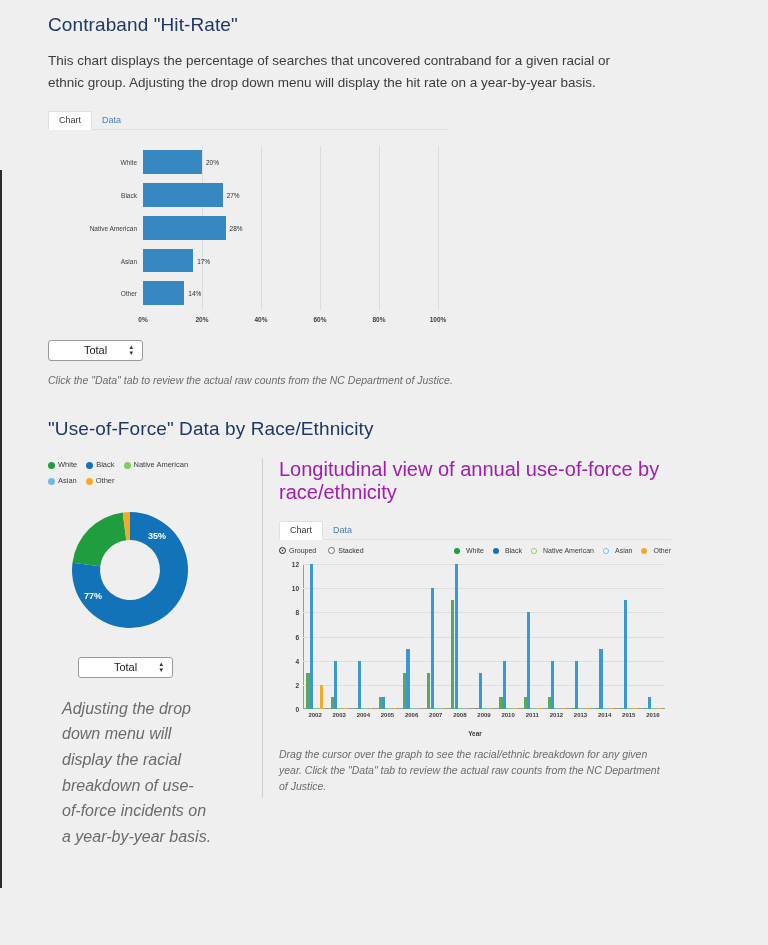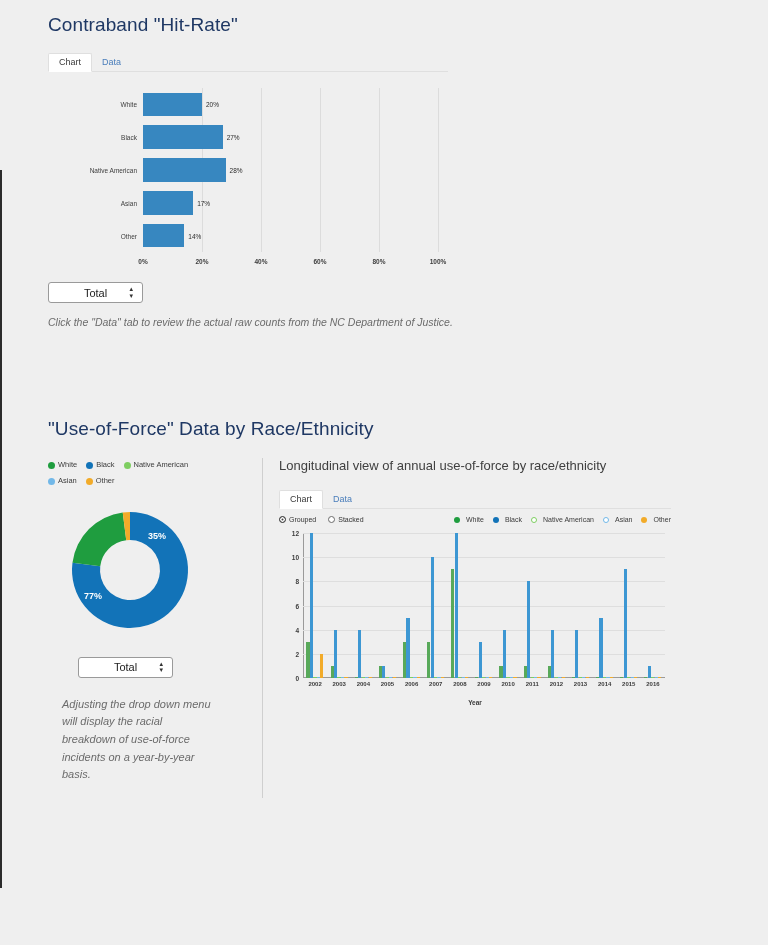--- a/index.html
+++ b/index.html
@@ -80,21 +80,21 @@
 
   .dlegend { font-size:7.5px; color:#3c3c3c; line-height:1.9; width:196px; }
   .dlegend .it { display:inline-flex; align-items:center; margin-right:9px; white-space:nowrap;}
   .dot { width:7px; height:7px; border-radius:50%; display:inline-block; margin-right:3px; }
 
   .donut-wrap { position:relative; width:160px; height:145px; margin:8px 0 0 4px; }
   .donut { position:absolute; left:0; top:0; }
   .donut-lab { position:absolute; font-size:9px; font-weight:bold; color:#fff; }
 
   h3.sub {
-    font-size:13px; font-weight:400; color:#404040; margin:0 0 10px 0;
+    font-size:20px; font-weight:400; color:#a21caf; margin:0 0 10px 0;
   }
 
   .radios { display:flex; gap:12px; font-size:7px; color:#333; align-items:center; }
   .radio { display:inline-flex; align-items:center; gap:3px; cursor:pointer;}
   .rc { width:7px; height:7px; border-radius:50%; border:1px solid #6b6b6b; display:inline-block; background:#fff;}
   .rc.on { background:#444; border-color:#444; box-shadow:inset 0 0 0 1.5px #fff; }
 
   .vlegend { display:flex; gap:9px; font-size:7px; color:#3c3c3c; align-items:center; }
   .vlegend .it { display:inline-flex; align-items:center; gap:3px; white-space:nowrap;}
   .hollow { background:#fff !important; }
@@ -108,39 +108,40 @@
   .ygroup { position:absolute; bottom:0; top:0; }
   .vbar { position:absolute; bottom:0; }
   .xtick { position:absolute; top:calc(100% + 3px); font-size:6px; color:#3c3c3c;
            transform:translateX(-50%); white-space:nowrap; font-weight:bold;}
   .axisline { position:absolute; left:0; right:0; bottom:0; height:1px; background:#9a9a9a; }
   .yaxisline { position:absolute; left:0; top:0; bottom:0; width:1px; background:#9a9a9a; }
   .xlabel { position:absolute; left:0; right:0; bottom:-2px; text-align:center;
             font-size:6.5px; color:#3c3c3c; font-weight:bold;}
 
   .sel2 { margin:14px 0 0 30px; }
-  .note2 { margin-top:18px; width:150px; font-size:11px; font-style:italic;
+  .note2 { margin-top:18px; width:150px; font-size:16px; font-style:italic;
            color:#6b6b6b; line-height:1.6; margin-left:14px;}
 
   .footer {
     position:absolute; left:0; right:0; bottom:0; height:45px;
     border-top:1px solid #e2e2e2;
     display:flex; align-items:center; justify-content:center;
     font-size:8px; color:#7a7a7a;
   }
 </style>
 </head>
 <body>
 
 <div class="page">
 
   <div class="left-rule"></div>
 
   <div class="sec1">
     <h2 class="title">Contraband "Hit-Rate"</h2>
+    <p class="lead">This chart displays the percentage of searches that uncovered contraband for a given racial or ethnic group. Adjusting the drop down menu will display the hit rate on a year-by-year basis.</p>
 
     <div class="tabs">
       <div class="tab active">Chart</div>
       <div class="tab link">Data</div>
     </div>
 
     <div class="hbar-wrap">
       <div class="hbar-plot" id="hbarPlot">
           <div class="vgrid" style="left: 20%;"></div>
           <div class="vgrid" style="left: 40%;"></div>
@@ -428,17 +429,18 @@
                 <div class="vbar" style="left: 28.4%; width: 13.248%; height: 8.33333%; background: rgb(61, 151, 211);"></div>
                 <div class="vbar" style="left: 42.8%; width: 13.248%; height: 0.9%; background: rgb(126, 206, 97);"></div>
                 <div class="vbar" style="left: 57.2%; width: 13.248%; height: 0.9%; background: rgb(114, 184, 232);"></div>
                 <div class="vbar" style="left: 71.6%; width: 13.248%; height: 0.9%; background: rgb(242, 171, 41);"></div>
                 <div class="xtick" style="left: 50%;">2016</div>
               </div>
             </div>
           <div class="xlabel">Year</div>
         </div>
 
+        <div class="note" style="width:392px">Drag the cursor over the graph to see the racial/ethnic breakdown for any given year. Click the "Data" tab to review the actual raw counts from the NC Department of Justice.</div>
       </div>
     </div>
   </div>
 
 </div>
 
 </body></html>

